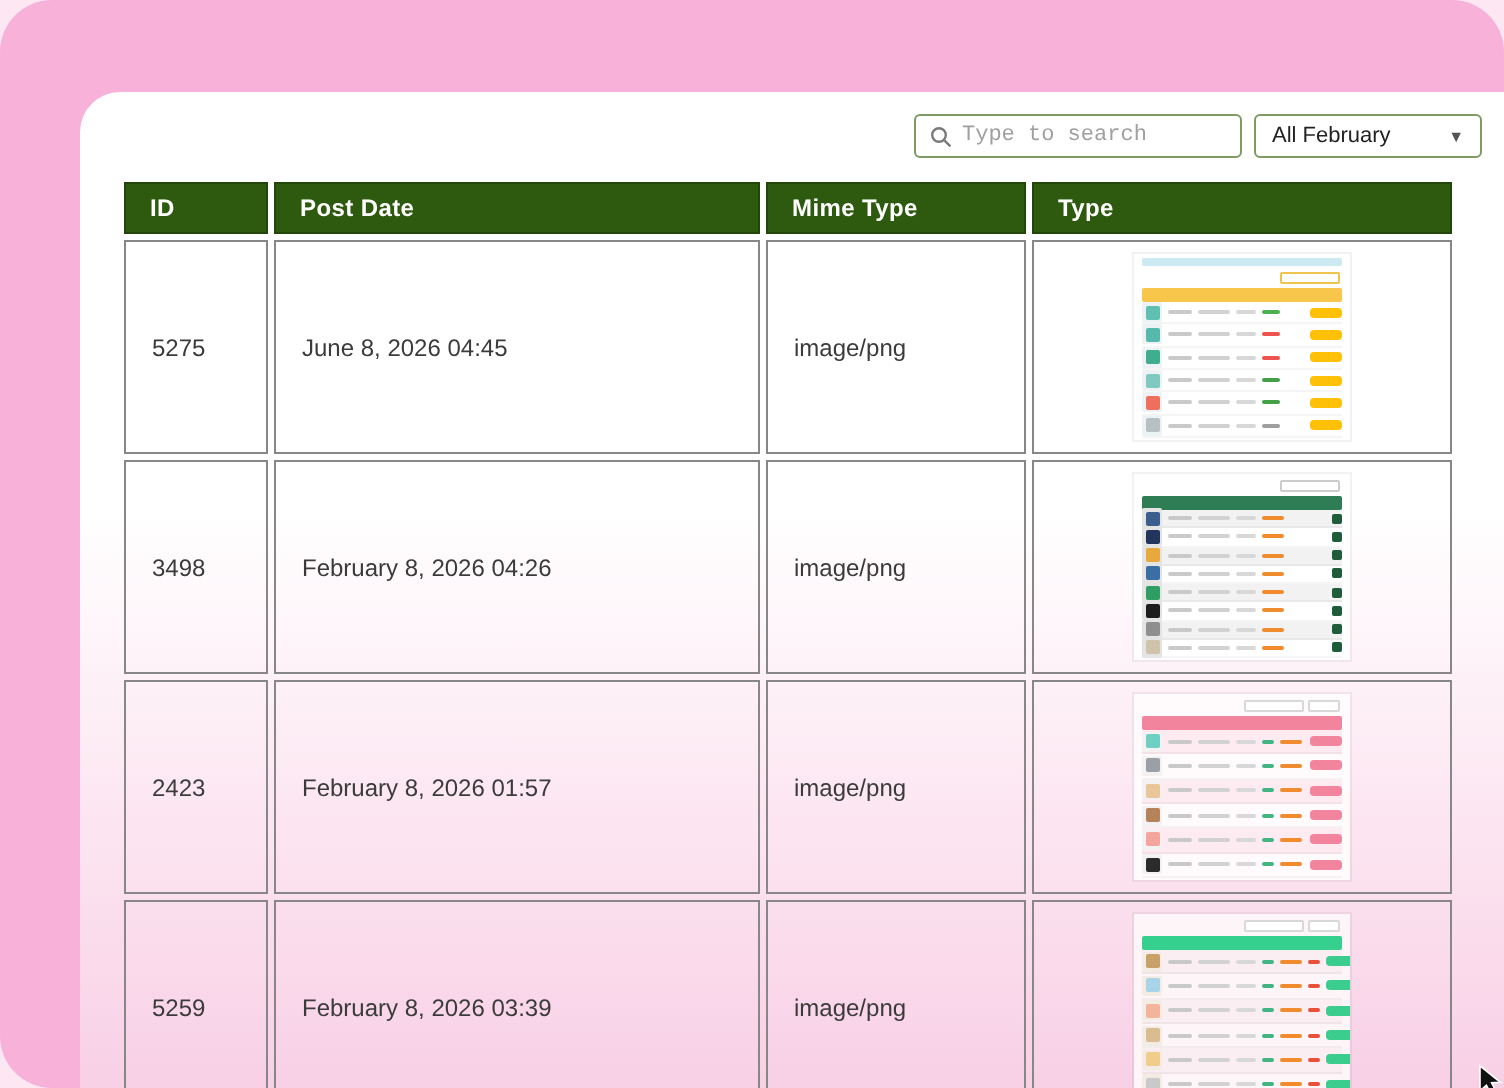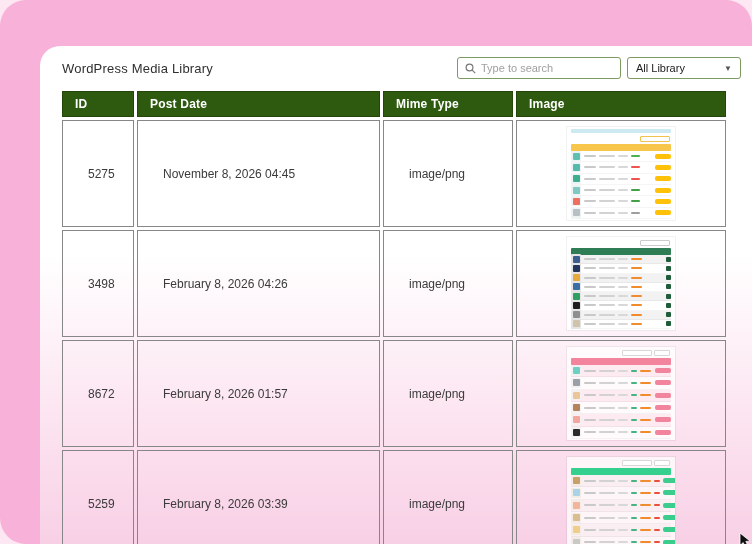--- a/index.html
+++ b/index.html
@@ -18,40 +18,40 @@
   .title { font-size:13px; color:#2f2f2f; letter-spacing:.2px; font-weight:500; }
   .header-controls { margin-left:auto; display:flex; align-items:center; gap:6px; }
 
   .search-box {
     width:164px; height:22px; border:1px solid #7d9b62; border-radius:3px;
     background:#fff; display:flex; align-items:center; padding:0 7px; gap:5px;
   }
   .search-box svg { flex:none; }
   .search-box input {
     border:none; outline:none; width:100%; font-size:11px;
-    font-family:Liberation Sans, sans-serif; color:#444; background:transparent;
+    font-family:Liberation Mono, monospace; color:#444; background:transparent;
   }
   .search-box input::placeholder { color:#a0a0a0; }
 
   .dropdown {
     width:114px; height:22px; border:1px solid #7d9b62; border-radius:3px;
     background:#fff; display:flex; align-items:center; justify-content:space-between;
     padding:0 8px; font-size:11px; color:#222; cursor:default;
   }
   .dropdown .caret { font-size:8px; color:#555; }
 
   table.media-table { border-collapse:separate; border-spacing:3px; margin-left:19px; table-layout:fixed; }
   .media-table th {
     background:#2d5a0e; border:1px solid #23470a; color:#fff;
     font-size:12px; font-weight:bold; text-align:left; padding:0 12px; height:26px;
     letter-spacing:.2px;
   }
   .media-table td {
     border:1px solid #878787; font-size:12px; color:#3b3b3b;
-    padding:0 0 0 25px; height:107px; vertical-align:middle; background:transparent;
+    padding:0 0 0 13px; height:107px; vertical-align:middle; background:transparent;
   }
   td.img-cell { padding:0; text-align:center; }
 
   
   .thumb {
     width:108px; height:93px; margin:0 auto; overflow:hidden; text-align:left;
     display:flex; flex-direction:column; box-shadow:0 0 0 1px rgba(0,0,0,0.05);
   }
   .mt-topbar { height:4px; margin:2px 4px 0; border-radius:1px; flex:none; }
   .mt-search { display:flex; justify-content:flex-end; align-items:center; gap:2px; padding:3px 5px 2px; flex:none; }
@@ -69,55 +69,54 @@
   .cursor { position:absolute; right:-3px; bottom:-4px; }
 </style>
 </head>
 <body>
 
 <div class="pink-bg"></div>
 
 <div class="card">
 
   <div class="card-header">
-    <div class="title">WordPress Media Library</div>
     <div class="header-controls">
       <div class="search-box">
         <svg width="11" height="11" viewBox="0 0 11 11">
           <circle cx="4.5" cy="4.5" r="3.4" fill="none" stroke="#7a7a7a" stroke-width="1.2"></circle>
           <line x1="7.2" y1="7.2" x2="10.2" y2="10.2" stroke="#7a7a7a" stroke-width="1.2"></line>
         </svg>
         <input type="text" placeholder="Type to search" style="">
       </div>
       <div class="dropdown">
-        <span>All Library</span>
+        <span>All February</span>
         <span class="caret">▼</span>
       </div>
     </div>
   </div>
 
   <table class="media-table">
     <colgroup>
         <col style="width:72px">
         <col style="width:243px">
         <col style="width:130px">
         <col style="width:210px">
       </colgroup>
     <thead>
       <tr>
         <th>ID</th>
         <th>Post Date</th>
         <th>Mime Type</th>
-        <th>Image</th>
+        <th>Type</th>
       </tr>
     </thead>
     <tbody>
       <tr>
         <td>5275</td>
-        <td>November 8, 2026 04:45</td>
+        <td>June 8, 2026 04:45</td>
         <td>image/png</td>
         <td class="img-cell">
           <div class="thumb" style="background: rgb(255, 255, 255);">
               <div class="mt-topbar" style="background: rgb(205, 234, 242);"></div>
               <div class="mt-search">
                 <span class="mt-sbox" style="border-color: rgb(240, 195, 76);"></span>
               </div>
               <div class="mt-header" style="background: rgb(247, 198, 74);"></div>
               <div class="mt-body">
                 <div class="mt-row">
@@ -273,21 +272,21 @@
                   <span class="mt-dash" style="width: 16px; background: rgb(210, 210, 210);"></span>
                   <span class="mt-dash" style="width: 10px; background: rgb(216, 216, 216);"></span>
                   <span class="mt-dash" style="width: 11px; background: rgb(240, 140, 46);"></span>
                   <span class="mt-btn-sq" style="background: rgb(31, 92, 58);"></span>
                 </div>
               </div>
             </div>
         </td>
       </tr>
       <tr>
-        <td>8672</td>
+        <td>2423</td>
         <td>February 8, 2026 01:57</td>
         <td>image/png</td>
         <td class="img-cell">
           <div class="thumb" style="background: rgb(255, 250, 252);">
               <div class="mt-search">
                 <span class="mt-sbox" style="border-color: rgb(216, 216, 216);"></span>
                 <span class="mt-sbox mt-sbox-sm" style="border-color: rgb(216, 216, 216);"></span>
               </div>
               <div class="mt-header" style="background: rgb(242, 132, 158);"></div>
               <div class="mt-body">

